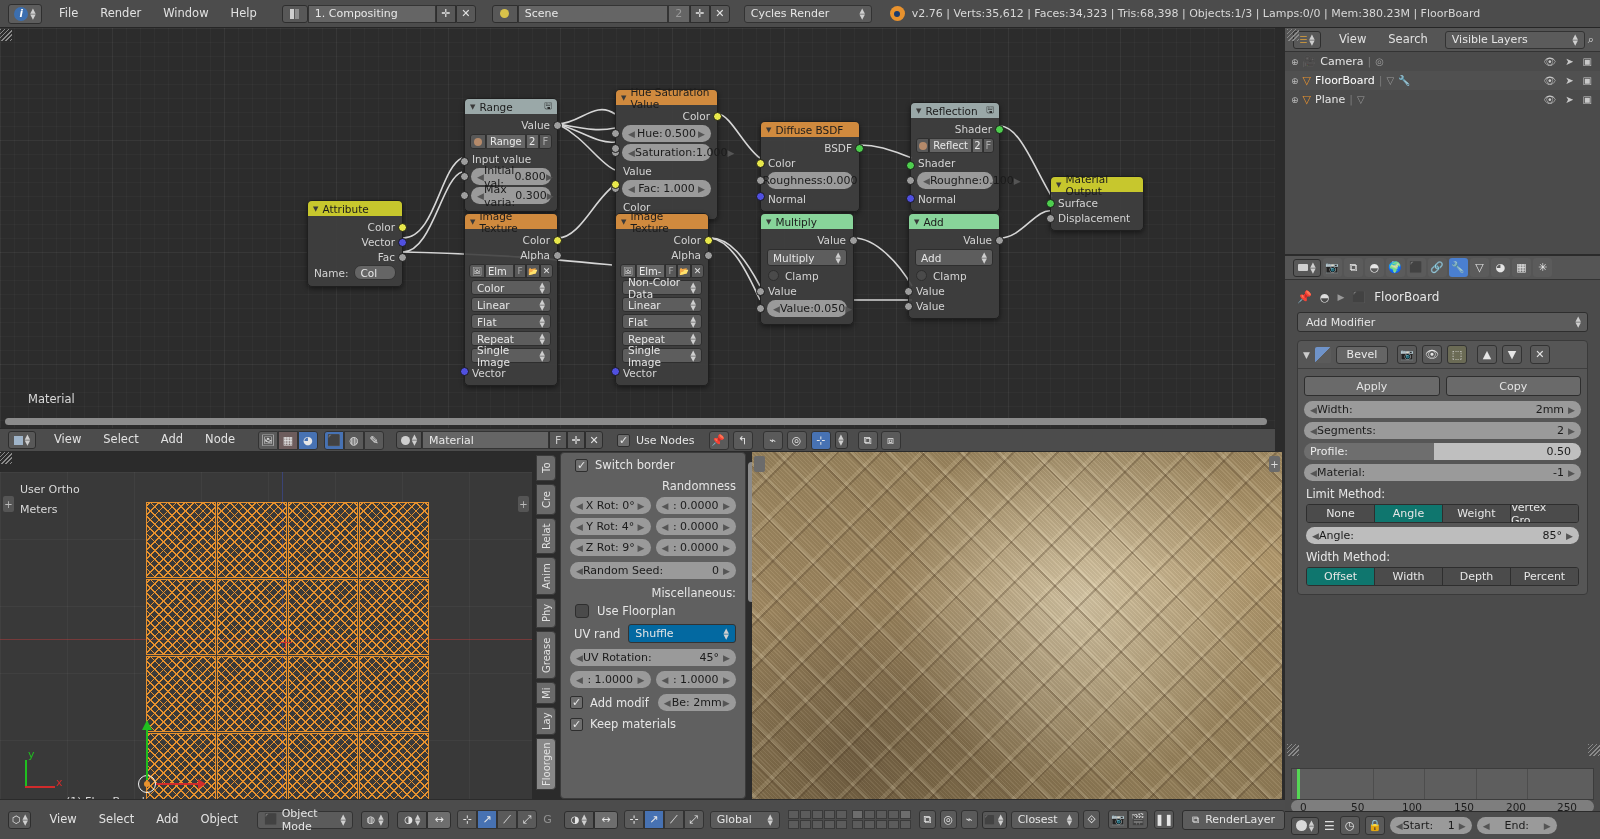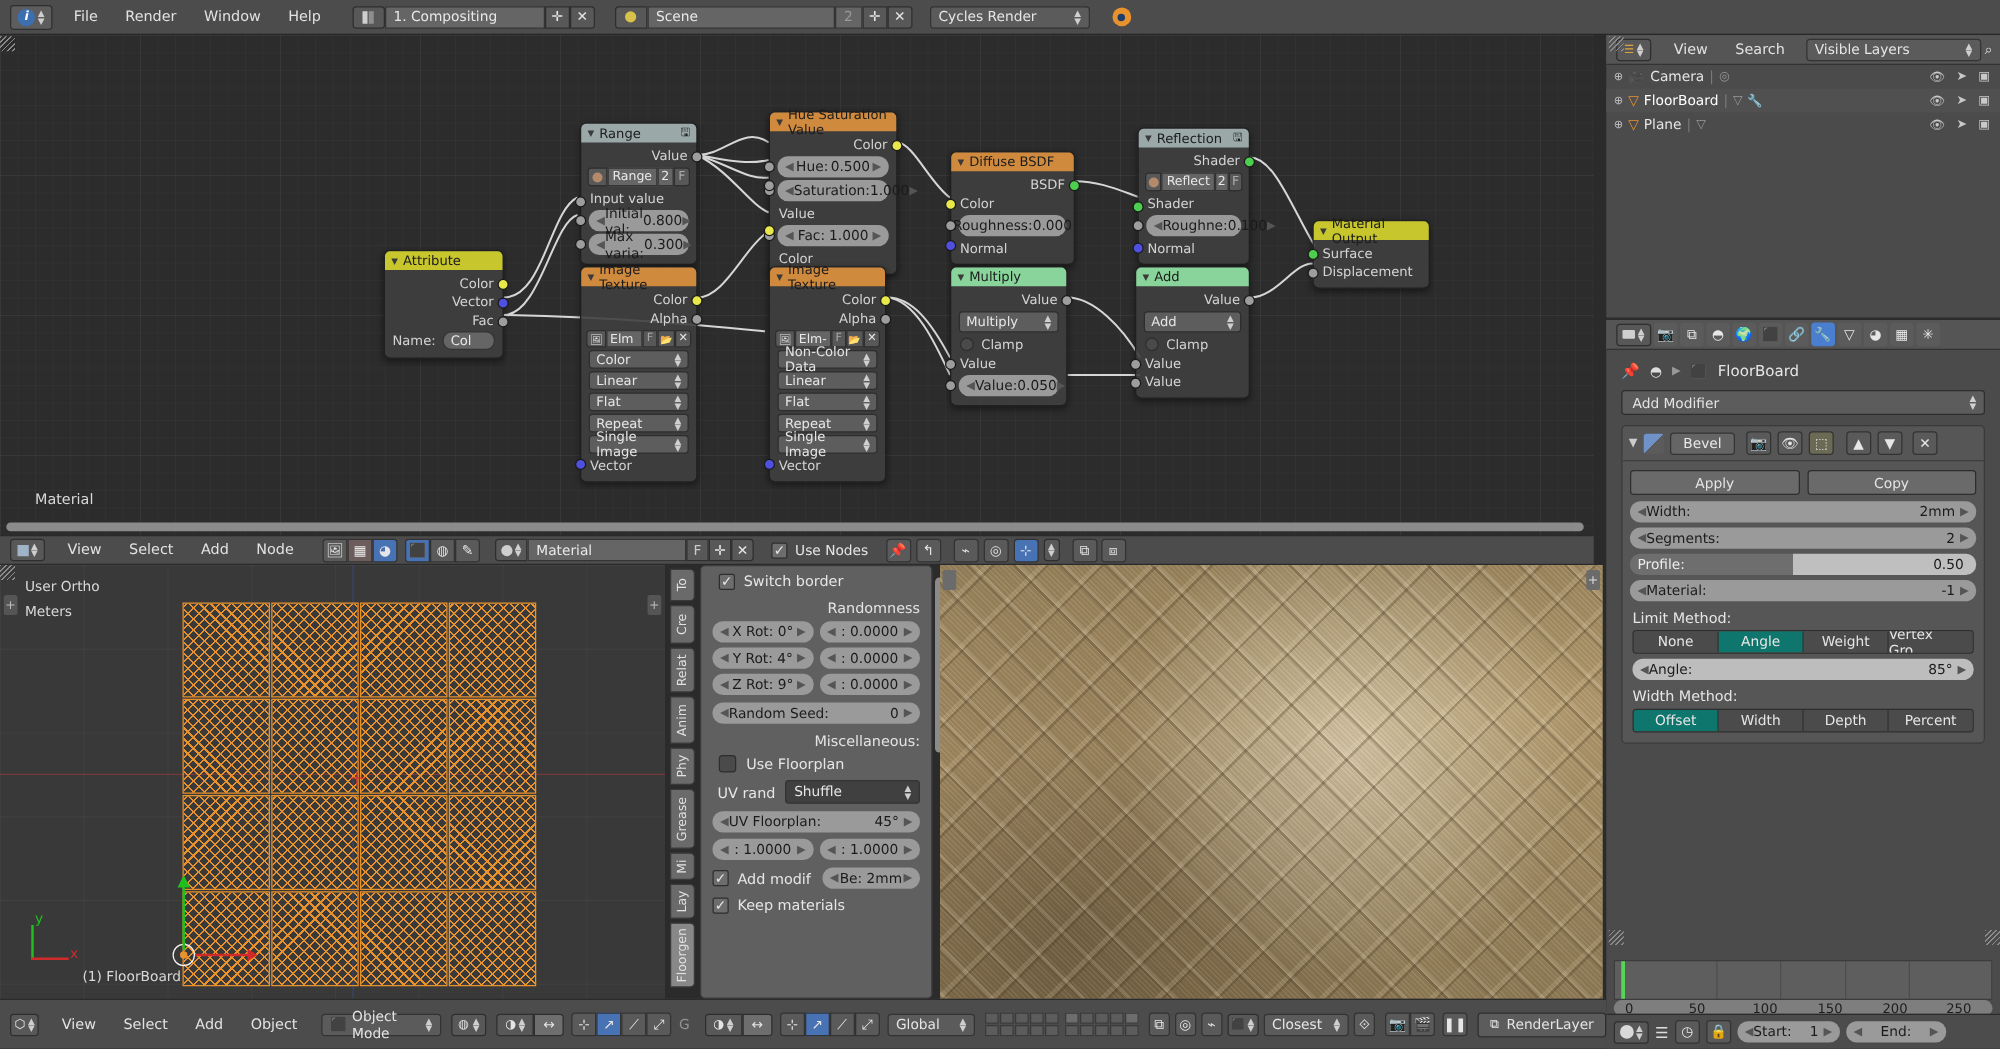--- a/index.html
+++ b/index.html
@@ -67,21 +67,21 @@
   .node .minifield { margin:2px 6px; }
   .node .sel { background:#5d5d5d;border:1px solid #2e2e2e;border-radius:3px;height:15px;
                display:flex;align-items:center;justify-content:space-between;padding:0 5px;font-size:10.5px;}
   svg.links { position:absolute; inset:0; width:100%; height:100%; pointer-events:none; }
 
   
   #nodehdr { position:absolute; left:0; top:428px; width:1275px; height:24px; background:#4c4c4c;
              display:flex; align-items:center; border-top:1px solid #2a2a2a; border-bottom:1px solid #2a2a2a;}
 
   
-  #viewport { position:absolute; left:0; top:452px; width:532px; height:347px; background:#393939;
+  #viewport { position:absolute; left:0; top:472px; width:532px; height:347px; background:#393939;
               overflow:hidden; }
   #viewport .vgrid { position:absolute; inset:0;
         background-image:linear-gradient(rgba(255,255,255,.035) 1px,transparent 1px),
                          linear-gradient(90deg,rgba(255,255,255,.035) 1px,transparent 1px);
         background-size:67px 67px;}
   .vptext { position:absolute; color:#d9d9d9; font-size:11px; }
   .tile { position:absolute; border:1.5px solid #e8922e; background:
         repeating-linear-gradient(45deg, transparent 0 5px, #e8922e 5px 6.2px),
         repeating-linear-gradient(-45deg, transparent 0 5px, #e8922e 5px 6.2px); }
 
@@ -184,20 +184,21 @@
       <span class="updown">
           <span>▲</span>
           <span>▼</span>
         </span>
     </div>
 
     <div style="display:flex;align-items:center;margin-left:18px;gap:7px;">
       <span style="width:15px;height:15px;border-radius:50%;background:#e8922e;display:flex;align-items:center;justify-content:center;">
         <span style="width:6px;height:6px;border-radius:50%;background:#1c3c6e;display:block;"></span>
       </span>
+      <span class="statusline">v2.76 | Verts:35,612 | Faces:34,323 | Tris:68,398 | Objects:1/3 | Lamps:0/0 | Mem:380.23M | FloorBoard</span>
     </div>
   </div>
 
   <div id="nodeeditor">
     <div class="gridbig"></div>
 
     <svg class="links" viewBox="0 0 1275 400">
       <g fill="none" stroke="#d6d6d6" stroke-width="1.6">
         <path d="M403,210 C435,210 440,140 462,130"></path>
         <path d="M403,224 C432,224 442,150 462,144"></path>
@@ -806,32 +807,32 @@
 
       <div class="tptitle" style="margin-left:5px;">Miscellaneous:</div>
 
       <div style="display:flex;align-items:center;gap:8px;margin:3px 0 6px 5px;">
         <span class="radiobox" style="width:14px;height:14px;"></span>
         <span style="font-size:11.5px;">Use Floorplan</span>
       </div>
 
       <div style="display:flex;align-items:center;gap:8px;margin-bottom:6px;">
         <span style="font-size:11.5px;margin-left:4px;">UV rand</span>
-        <span class="dropdown" style="flex:1;background:#404040;height:19px;gap:46px;">
+        <span class="dropdown" style="flex:1;background:#0369a1;height:19px;gap:46px;">
           <span>Shuffle</span>
           <span class="updown">
               <span>▲</span>
               <span>▼</span>
             </span>
         </span>
       </div>
 
       <div class="fieldround" style="margin-bottom:5px;">
         <span class="arrowL">◀</span>
-        <span class="lab">UV Floorplan:</span>
+        <span class="lab">UV Rotation:</span>
         <span class="lab" style="margin-left:auto;margin-right:4px;">45°</span>
         <span class="arrowR">▶</span>
       </div>
 
       <div style="display:flex;gap:5px;margin-bottom:6px;">
         <div class="fieldround" style="flex:1;">
           <span class="arrowL">◀</span>
           <span class="lab">: 1.0000</span>
           <span class="arrowR">▶</span>
         </div>

